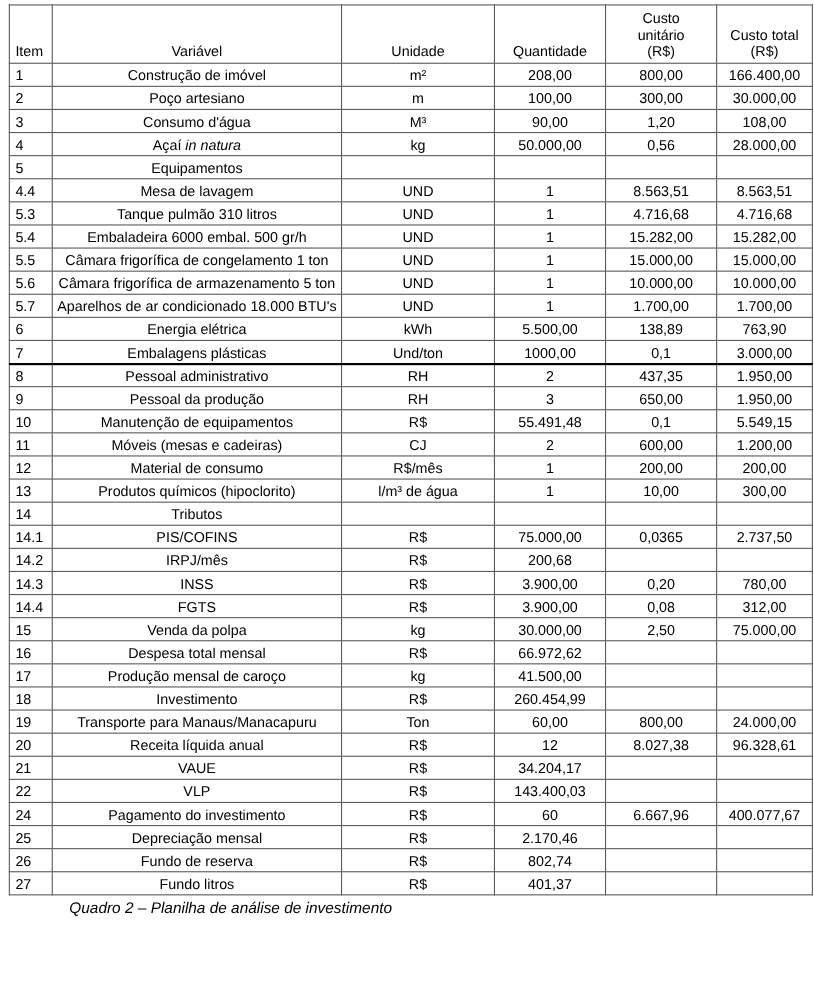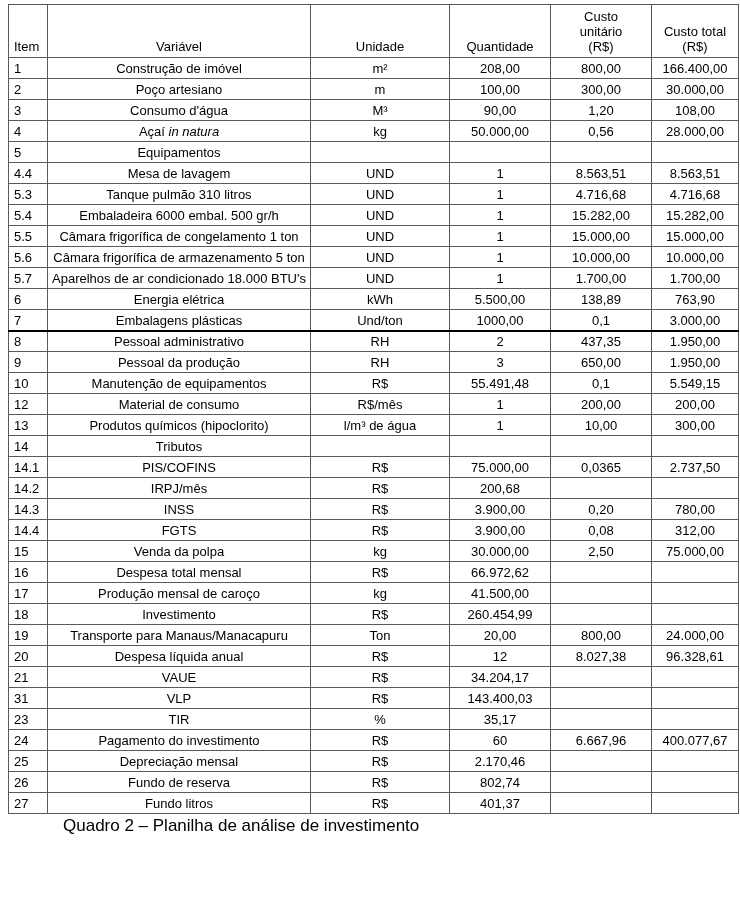--- a/index.html
+++ b/index.html
@@ -37,22 +37,23 @@
     height: 53px;
     padding-bottom: 3px;
   }
   .inv thead th.h-item { text-align: left; padding-left: 5px; border-radius: 19px; }
   .inv td { height: 21px; text-align: center; }
   .inv td.c-item { text-align: left; padding-left: 5px; }
   .inv td.c-var  { text-align: center; }
   .inv tr.thick-top td { border-top: 2px solid #000000; }
   .caption {
     margin: 3px 0 0 55px;
-    font-size: 17px;
+    font-size: 14px;
     line-height: 17px;
+    font-style: italic;
   }
   
   col.w-item { width: 39px; }
   col.w-var  { width: 263px; }
   col.w-unid { width: 139px; }
   col.w-qtd  { width: 101px; }
   col.w-cu   { width: 101px; }
   col.w-ct   { width: 87px; }
 </style>
 </head>
@@ -204,20 +205,28 @@
         </tr>
         <tr>
           <td class="c-item">10</td>
           <td class="c-var">Manutenção de equipamentos</td>
           <td class="c-unid">R$</td>
           <td class="c-qtd">55.491,48</td>
           <td class="c-cu">0,1</td>
           <td class="c-ct">5.549,15</td>
         </tr>
         <tr>
+          <td class="c-item">11</td>
+          <td class="c-var">Móveis (mesas e cadeiras)</td>
+          <td class="c-unid">CJ</td>
+          <td class="c-qtd">2</td>
+          <td class="c-cu">600,00</td>
+          <td class="c-ct">1.200,00</td>
+        </tr>
+        <tr>
           <td class="c-item">12</td>
           <td class="c-var">Material de consumo</td>
           <td class="c-unid">R$/mês</td>
           <td class="c-qtd">1</td>
           <td class="c-cu">200,00</td>
           <td class="c-ct">200,00</td>
         </tr>
         <tr>
           <td class="c-item">13</td>
           <td class="c-var">Produtos químicos (hipoclorito)</td>
@@ -295,53 +304,45 @@
           <td class="c-var">Investimento</td>
           <td class="c-unid">R$</td>
           <td class="c-qtd">260.454,99</td>
           <td class="c-cu"></td>
           <td class="c-ct"></td>
         </tr>
         <tr>
           <td class="c-item">19</td>
           <td class="c-var">Transporte para Manaus/Manacapuru</td>
           <td class="c-unid">Ton</td>
-          <td class="c-qtd">20,00</td>
+          <td class="c-qtd">60,00</td>
           <td class="c-cu">800,00</td>
           <td class="c-ct">24.000,00</td>
         </tr>
         <tr>
           <td class="c-item">20</td>
-          <td class="c-var">Despesa líquida anual</td>
+          <td class="c-var">Receita líquida anual</td>
           <td class="c-unid">R$</td>
           <td class="c-qtd">12</td>
           <td class="c-cu">8.027,38</td>
           <td class="c-ct">96.328,61</td>
         </tr>
         <tr>
           <td class="c-item">21</td>
           <td class="c-var">VAUE</td>
           <td class="c-unid">R$</td>
           <td class="c-qtd">34.204,17</td>
           <td class="c-cu"></td>
           <td class="c-ct"></td>
         </tr>
         <tr>
-          <td class="c-item">31</td>
+          <td class="c-item">22</td>
           <td class="c-var">VLP</td>
           <td class="c-unid">R$</td>
           <td class="c-qtd">143.400,03</td>
-          <td class="c-cu"></td>
-          <td class="c-ct"></td>
-        </tr>
-        <tr>
-          <td class="c-item">23</td>
-          <td class="c-var">TIR</td>
-          <td class="c-unid">%</td>
-          <td class="c-qtd">35,17</td>
           <td class="c-cu"></td>
           <td class="c-ct"></td>
         </tr>
         <tr>
           <td class="c-item">24</td>
           <td class="c-var">Pagamento do investimento</td>
           <td class="c-unid">R$</td>
           <td class="c-qtd">60</td>
           <td class="c-cu">6.667,96</td>
           <td class="c-ct">400.077,67</td>

